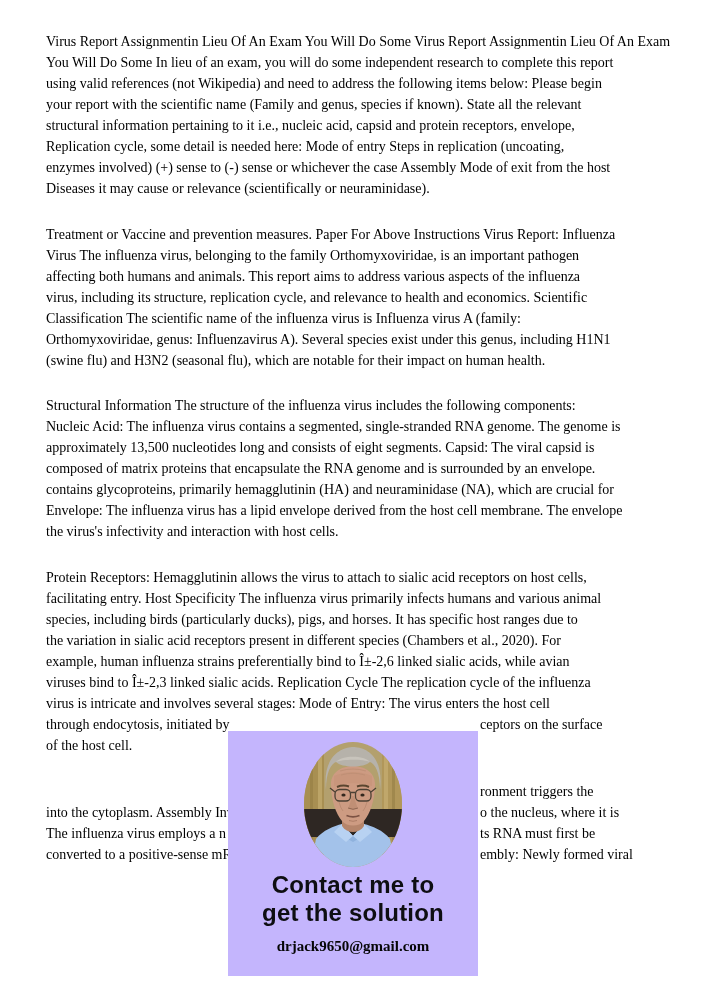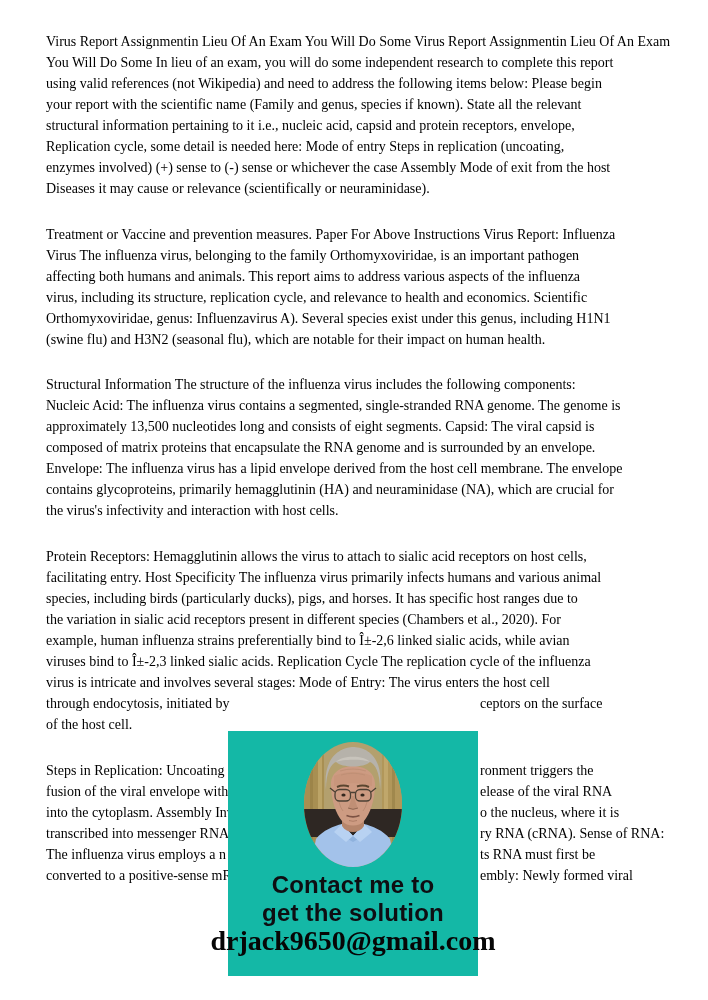--- a/index.html
+++ b/index.html
@@ -20,21 +20,22 @@
     display:flex;flex-direction:column;align-items:center;z-index:5;
   }
   .photo{margin-top:11px;width:98px;height:125px;display:block;}
   .ad-heading{
     font-family:"Liberation Sans",sans-serif;font-weight:700;
     font-size:24px;line-height:30px;color:#0e0e12;text-align:center;
     margin-top:3px;letter-spacing:0.2px;
   }
   .ad-email{
     font-family:"Liberation Serif",serif;font-weight:700;
-    font-size:28px;line-height:26px;color:#060606;text-align:center;
+    font-size:15px;line-height:26px;color:#060606;text-align:center;
+    margin-top:5px;
   }
 </style>
 </head>
 <body>
 
 <div class="page">
 
   <div class="doc">
       <div class="para">
         <div class="line">Virus Report Assignmentin Lieu Of An Exam You Will Do Some Virus Report Assignmentin Lieu Of An Exam</div>
@@ -44,54 +45,53 @@
         <div class="line">structural information pertaining to it i.e., nucleic acid, capsid and protein receptors, envelope,</div>
         <div class="line">Replication cycle, some detail is needed here: Mode of entry Steps in replication (uncoating,</div>
         <div class="line">enzymes involved) (+) sense to (-) sense or whichever the case Assembly Mode of exit from the host</div>
         <div class="line">Diseases it may cause or relevance (scientifically or neuraminidase).</div>
       </div>
       <div class="para">
         <div class="line">Treatment or Vaccine and prevention measures. Paper For Above Instructions Virus Report: Influenza</div>
         <div class="line">Virus The influenza virus, belonging to the family Orthomyxoviridae, is an important pathogen</div>
         <div class="line">affecting both humans and animals. This report aims to address various aspects of the influenza</div>
         <div class="line">virus, including its structure, replication cycle, and relevance to health and economics. Scientific</div>
+        <div class="line">Classification The scientific name of the influenza virus is Influenza virus A (family:</div>
         <div class="line">Orthomyxoviridae, genus: Influenzavirus A). Several species exist under this genus, including H1N1</div>
         <div class="line">(swine flu) and H3N2 (seasonal flu), which are notable for their impact on human health.</div>
       </div>
       <div class="para">
         <div class="line">Structural Information The structure of the influenza virus includes the following components:</div>
         <div class="line">Nucleic Acid: The influenza virus contains a segmented, single-stranded RNA genome. The genome is</div>
         <div class="line">approximately 13,500 nucleotides long and consists of eight segments. Capsid: The viral capsid is</div>
         <div class="line">composed of matrix proteins that encapsulate the RNA genome and is surrounded by an envelope.</div>
+        <div class="line">contains glycoproteins, primarily hemagglutinin (HA) and neuraminidase (NA), which are crucial for</div>
         <div class="line">Envelope: The influenza virus has a lipid envelope derived from the host cell membrane. The envelope</div>
-        <div class="line">contains glycoproteins, primarily hemagglutinin (HA) and neuraminidase (NA), which are crucial for</div>
         <div class="line">the virus's infectivity and interaction with host cells.</div>
       </div>
       <div class="para">
         <div class="line">Protein Receptors: Hemagglutinin allows the virus to attach to sialic acid receptors on host cells,</div>
         <div class="line">facilitating entry. Host Specificity The influenza virus primarily infects humans and various animal</div>
         <div class="line">species, including birds (particularly ducks), pigs, and horses. It has specific host ranges due to</div>
         <div class="line">the variation in sialic acid receptors present in different species (Chambers et al., 2020). For</div>
         <div class="line">example, human influenza strains preferentially bind to Î±-2,6 linked sialic acids, while avian</div>
         <div class="line">viruses bind to Î±-2,3 linked sialic acids. Replication Cycle The replication cycle of the influenza</div>
         <div class="line">virus is intricate and involves several stages: Mode of Entry: The virus enters the host cell</div>
         <div class="line"><span class="frag-left">through endocytosis, initiated by</span><span class="frag-right">ceptors on the surface</span></div>
         <div class="line">of the host cell.</div>
       </div>
       <div class="para">
-        <div class="line"><span class="frag-left">Steps in Replication: Uncoating</span><span class="frag-right">ronment triggers the</span></div>
-        <div class="line"><span class="frag-left">fusion of the viral envelope with</span><span class="frag-right">elease of the viral RNA</span></div>
+        <div class="line"><span class="frag-right">ronment triggers the</span></div>
         <div class="line"><span class="frag-left">into the cytoplasm. Assembly Inv</span><span class="frag-right">o the nucleus, where it is</span></div>
-        <div class="line"><span class="frag-left">transcribed into messenger RNA</span><span class="frag-right">ry RNA (cRNA). Sense of RNA:</span></div>
         <div class="line"><span class="frag-left">The influenza virus employs a n</span><span class="frag-right">ts RNA must first be</span></div>
         <div class="line"><span class="frag-left">converted to a positive-sense mR</span><span class="frag-right">embly: Newly formed viral</span></div>
       </div>
     </div>
 
-  <div class="ad" style="background: #14b8a6;">
+  <div class="ad" style="background: #c4b5fd;">
     <svg class="photo" viewBox="0 0 98 125" xmlns="http://www.w3.org/2000/svg">
       <defs>
         <clipPath id="ov">
             <ellipse cx="49" cy="62.5" rx="49" ry="62.5"></ellipse>
           </clipPath>
       </defs>
       <g clip-path="url(#ov)">
         <rect width="98" height="125" fill="#b3a06e"></rect>
         <rect x="0" width="20" height="125" fill="#a88f52"></rect>
         <rect x="78" width="20" height="125" fill="#b1975a"></rect>

